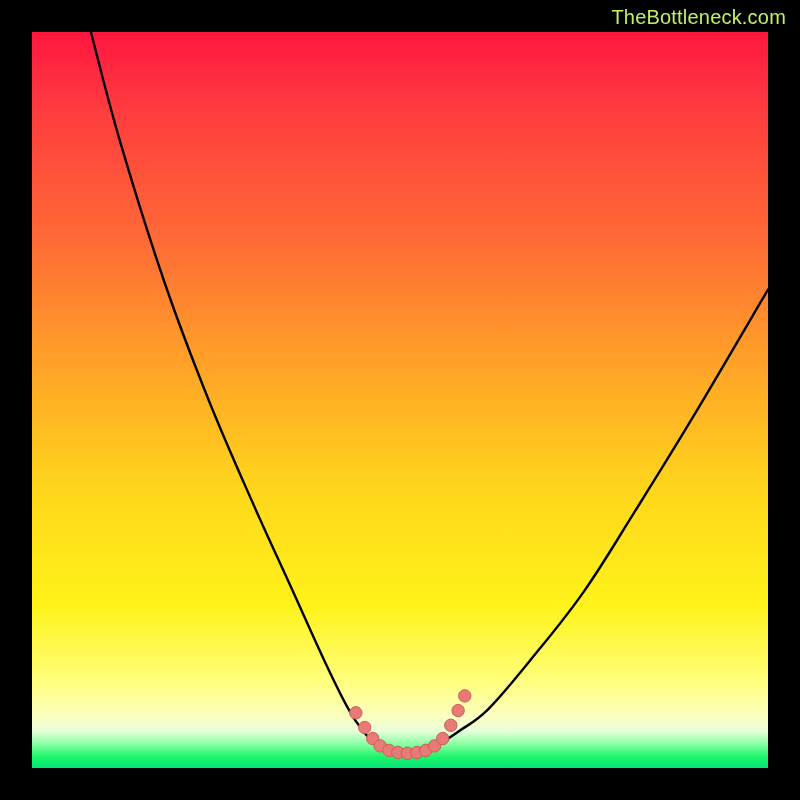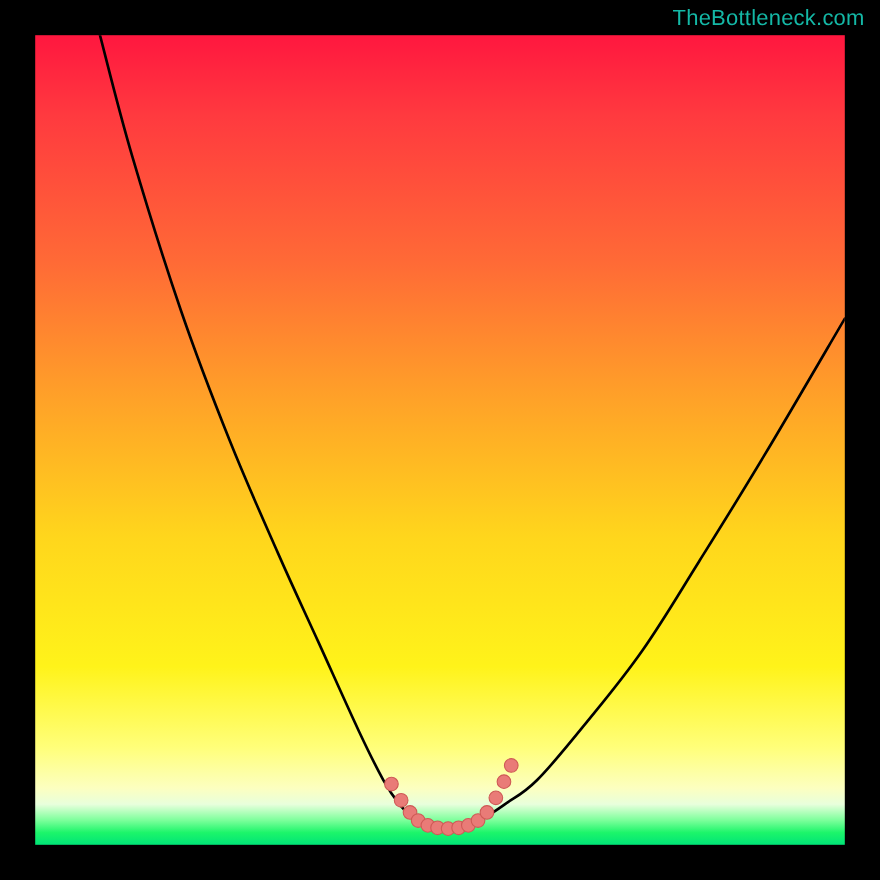--- a/index.html
+++ b/index.html
@@ -39,21 +39,21 @@
       #e8ffdc 95%,
       #7aff9a 97%,
       #1cf56a 98.5%,
       #00e477 100%
     );
   }
   .watermark {
     position: absolute;
     top: 6px;
     right: 14px;
-    color: #14b8a6;
+    color: #bef264;
     font-size: 20px;
     font-weight: 500;
     letter-spacing: 0.2px;
     user-select: none;
   }
   svg.curves {
     position: absolute;
     top: 0;
     left: 0;
     width: 736px;

